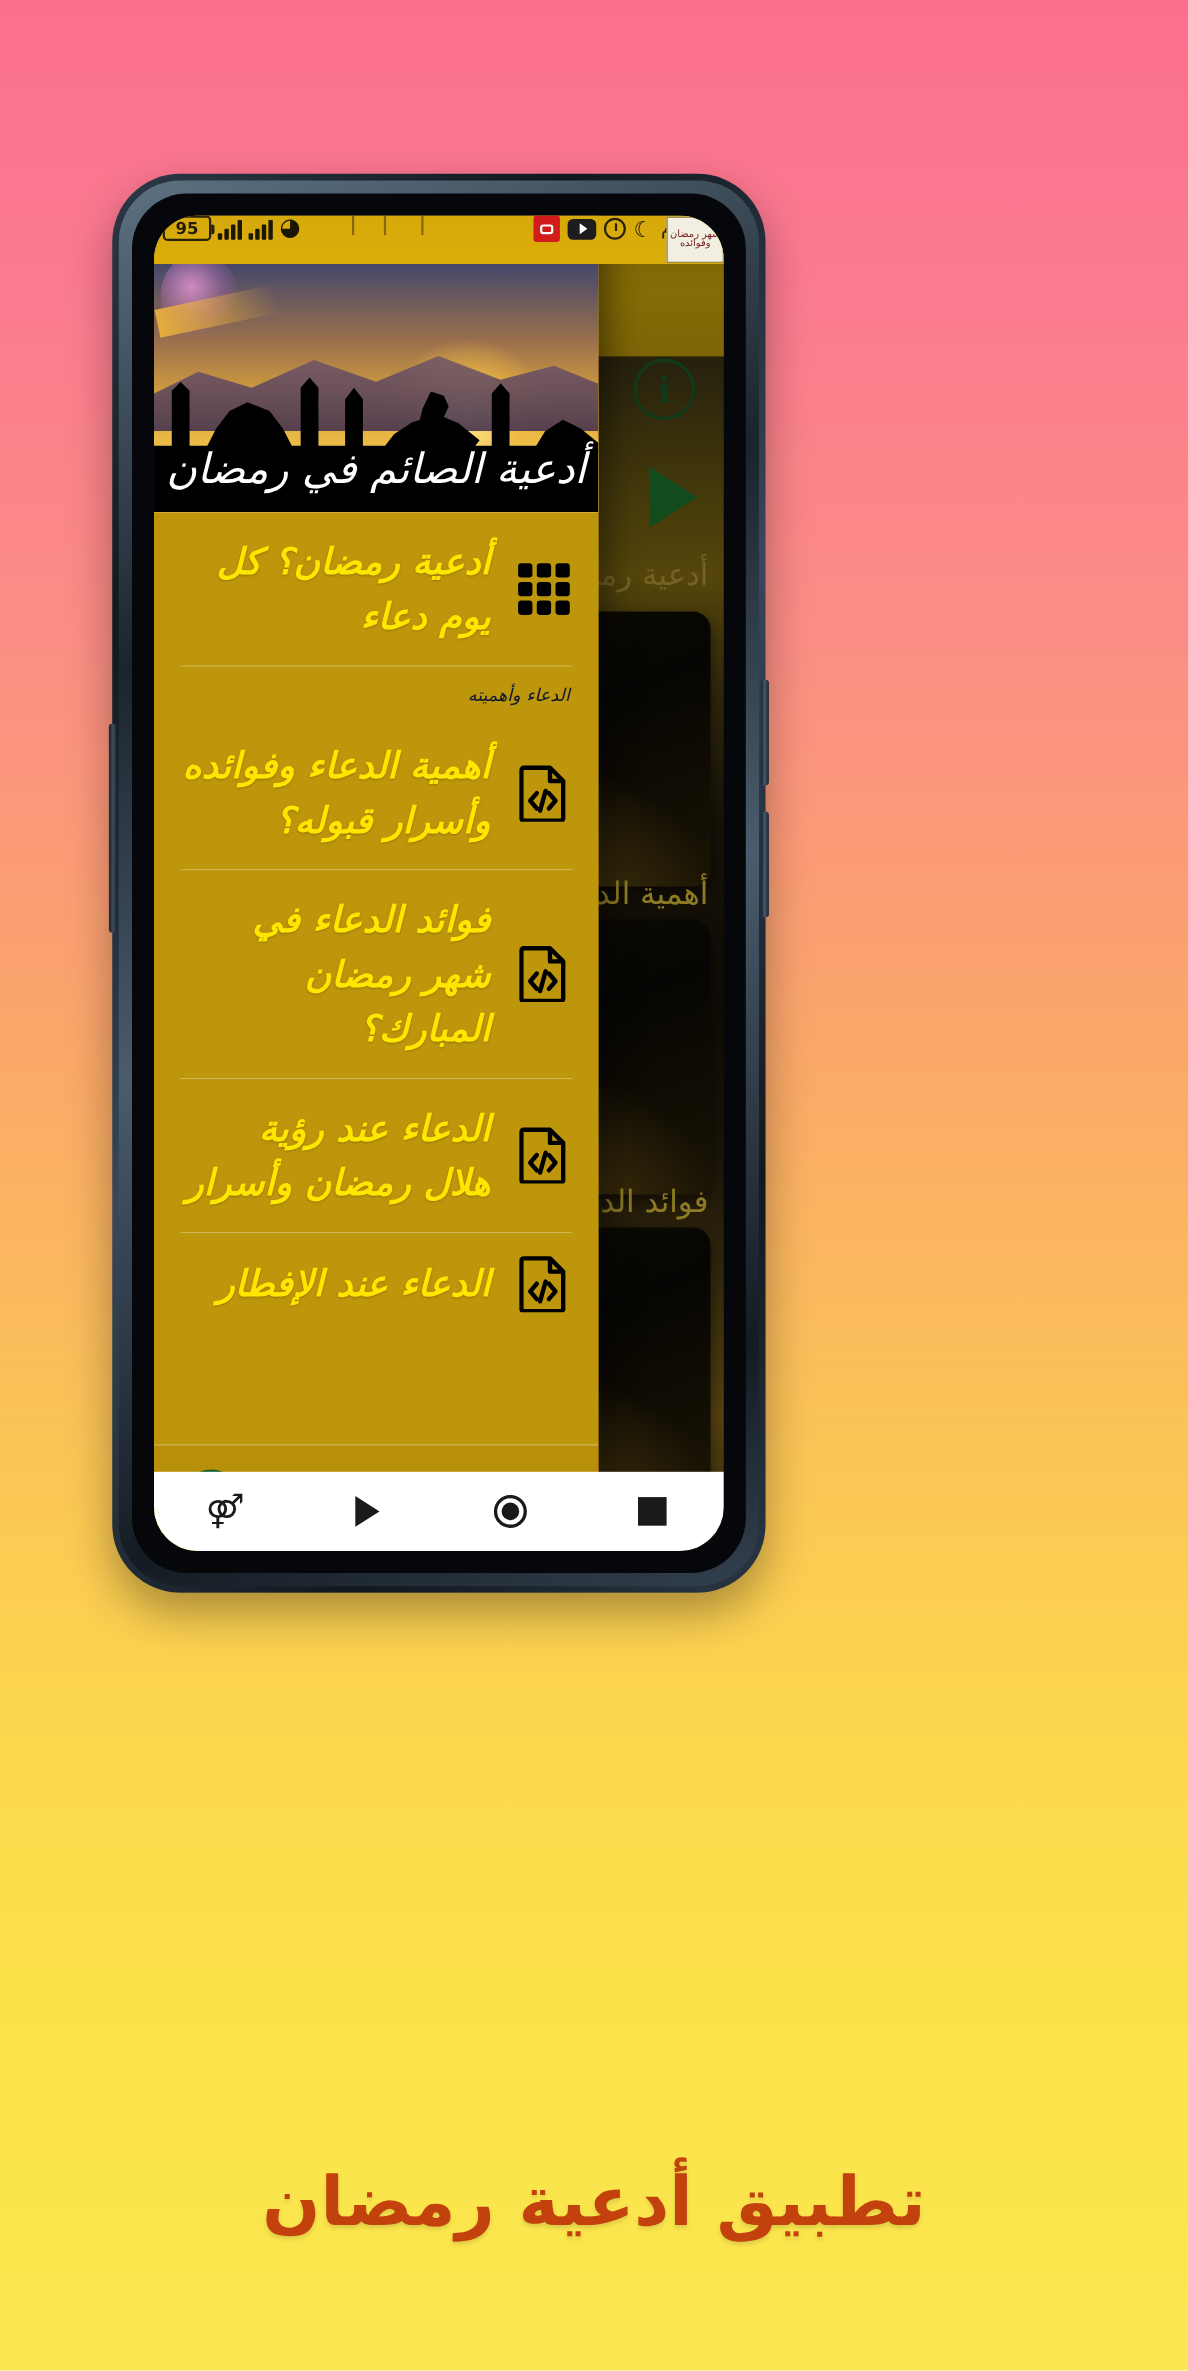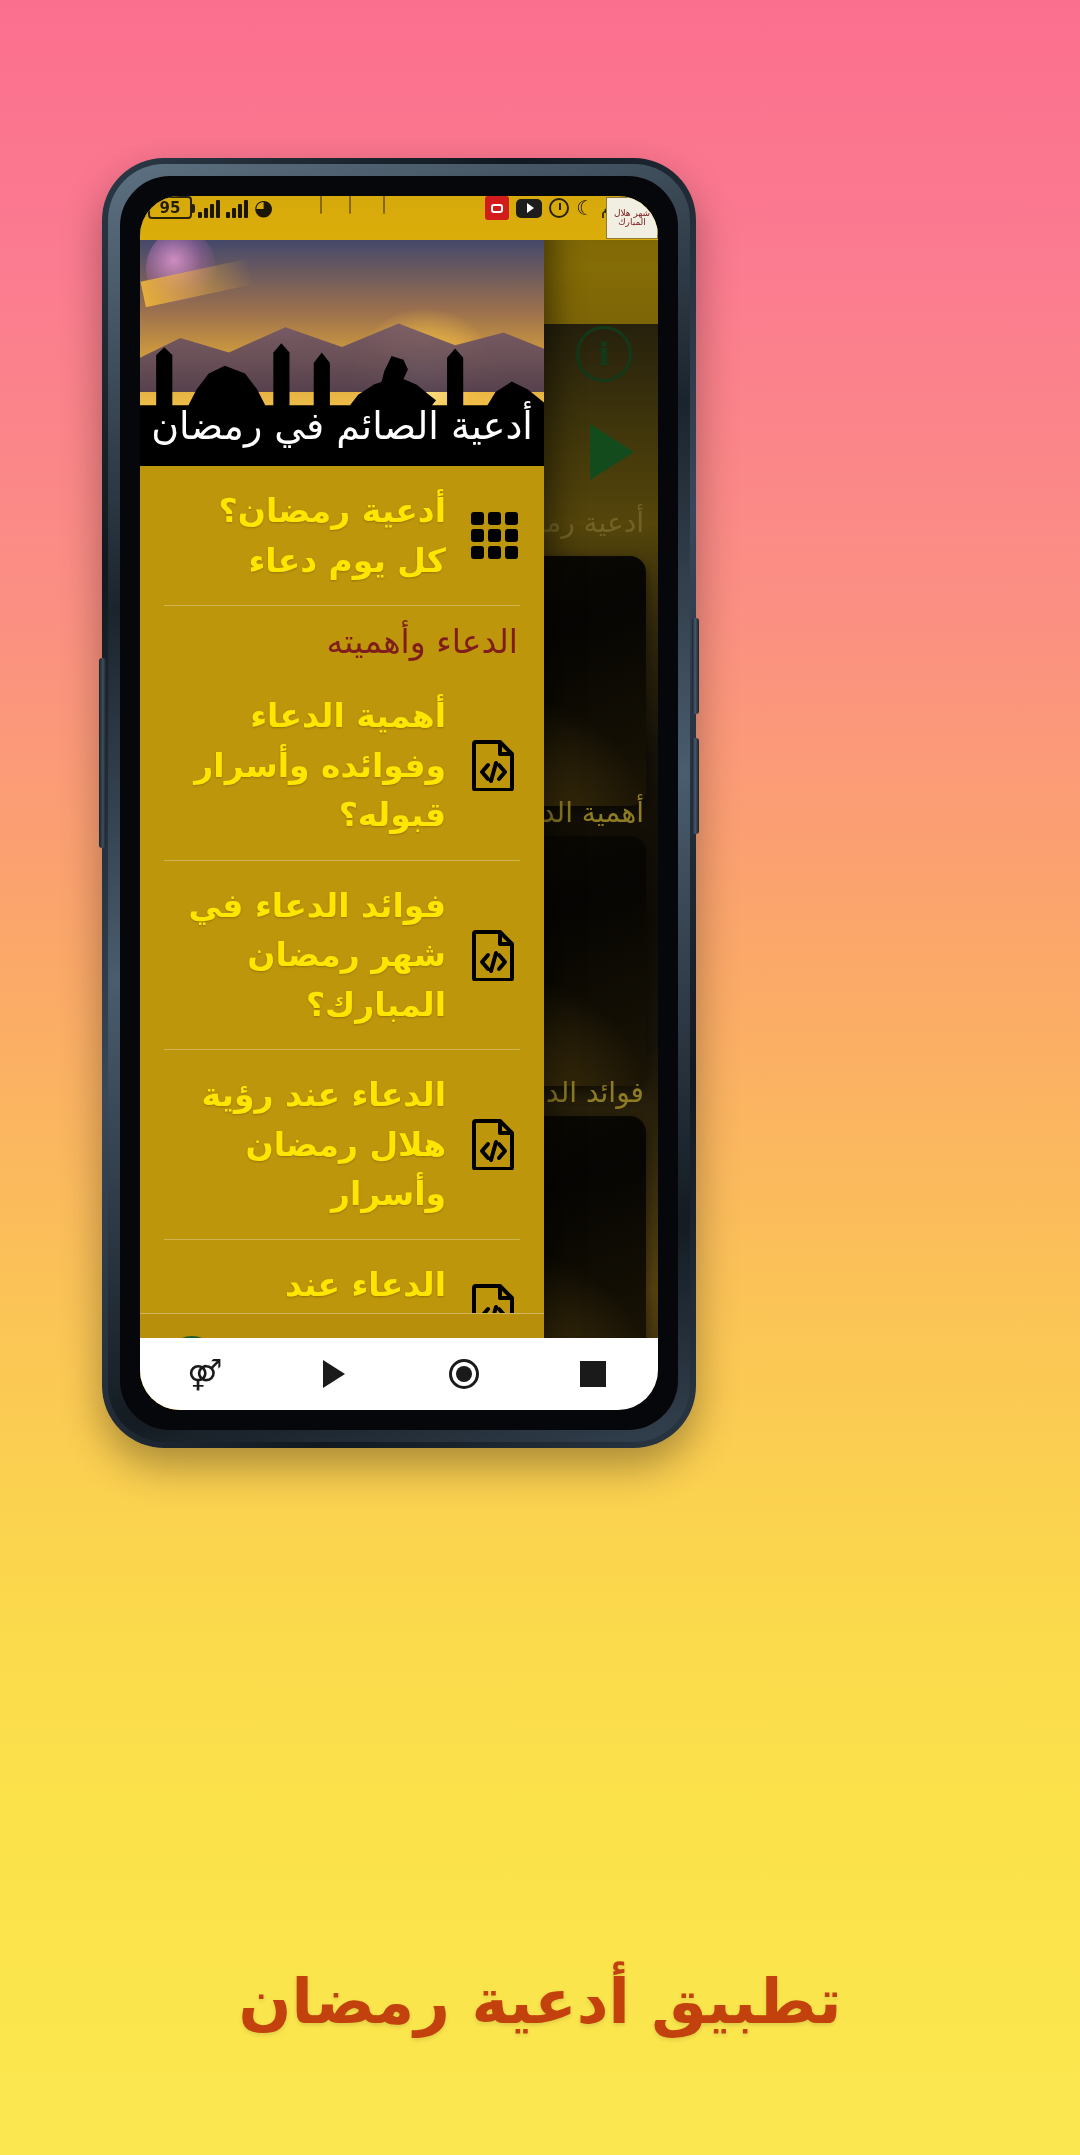--- a/index.html
+++ b/index.html
@@ -229,20 +229,21 @@
   }
 
   
   .drawer {
     position: absolute; top: 0; bottom: 0; left: 0;
     width: 78%;
     background: #bd960b;
     z-index: 30;
     display: flex; flex-direction: column;
     box-shadow: 10px 0 28px rgba(0,0,0,.45);
+    font-style: italic;
   }
   .drawer-header {
     position: relative;
     height: 270px;
     flex: 0 0 270px;
     background: linear-gradient(180deg, #2b2f55 0%, #4a4b6a 18%, #9a6f4e 42%, #d8a23b 62%, #f0c04a 80%, #f7d25a 100%);
     overflow: hidden;
   }
   .dh-sun {
     position: absolute; left: 52%; top: 42%;
@@ -310,21 +311,21 @@
     direction: rtl;
     font-weight: bold;
     text-shadow: 0 1px 2px rgba(80,60,0,.35);
   }
   .d-icon { flex: 0 0 52px; width: 52px; height: 52px; display:flex; align-items:center; justify-content:center; }
   .grid-icon { display: grid; grid-template-columns: repeat(3, 13px); gap: 4px; }
   .grid-icon i { width: 13px; height: 13px; background: #000; border-radius: 3px; display: block; }
   .divider { height: 1px; background: rgba(255,255,255,.30); margin: 0 24px; }
   .section-label {
     direction: rtl; text-align: right;
-    color: #7f1d1d; font-size: 33px;
+    color: #0f172a; font-size: 16px;
     padding: 16px 26px 10px;
   }
   .drawer-footer {
     flex: 0 0 auto;
     border-top: 1px solid rgba(255,255,255,.35);
     background: #b78f0a;
   }
   .about-row {
     display: flex; align-items: center; gap: 22px;
     padding: 22px 26px;
@@ -529,21 +530,21 @@
                 <span></span>
               </span>
             <span class="sb-icon-yt">
                 <span></span>
               </span>
             <span class="sb-circle"></span>
             <span class="sb-moon">☾</span>
             <span class="sb-time">٤:٤٤ م</span>
           </div>
 
-          <span class="sb-badge">شهر هلال المبارك</span>
+          <span class="sb-badge">شهر رمضان وفوائده</span>
         </div>
 
         <div class="navbar">
           <span class="nav-btn">
             <span class="nav-acc">⚤</span>
           </span>
           <span class="nav-btn">
             <span class="nav-back"></span>
           </span>
           <span class="nav-btn">

